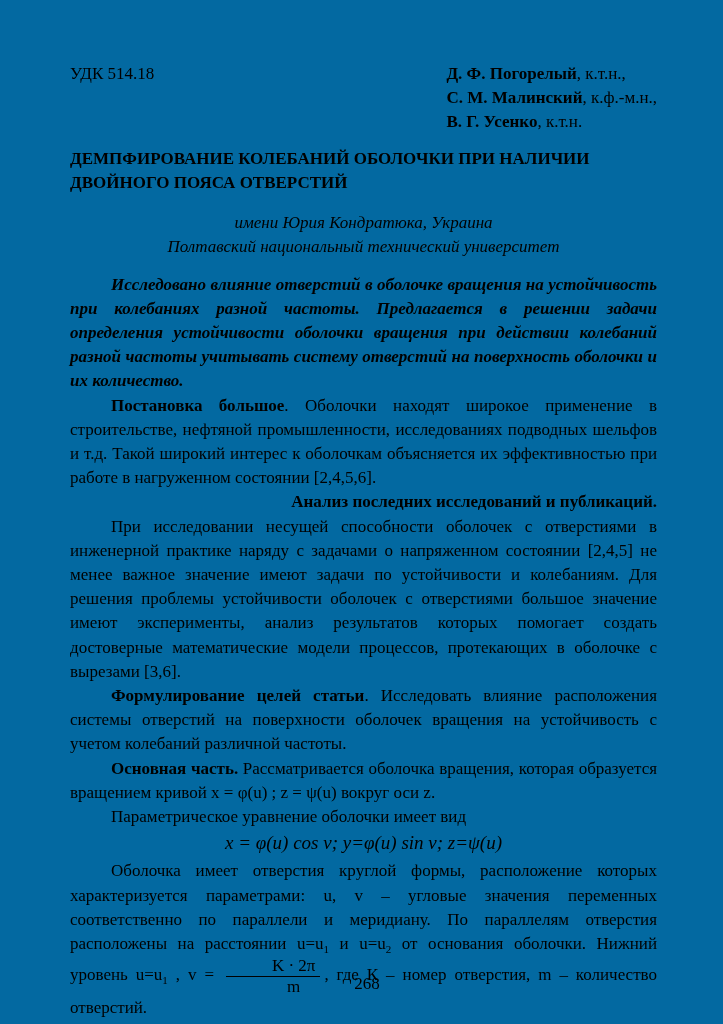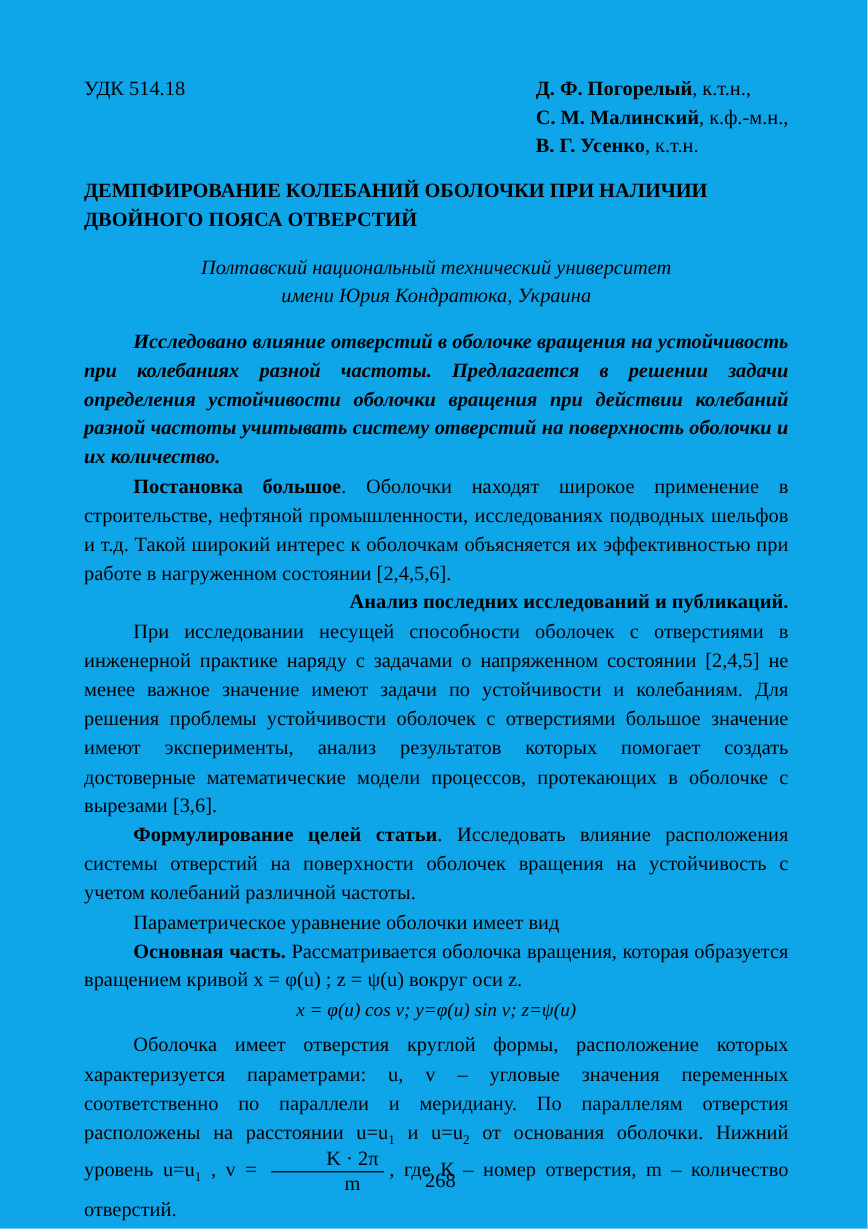--- a/index.html
+++ b/index.html
@@ -1,36 +1,36 @@
 <!DOCTYPE html>
 <html><head>
 <meta charset="utf-8">
 <style>
   html,body{margin:0;padding:0;background:#ffffff;}
   .page{
     width:723px;height:1024px;
-    background:#0ea5e9;color:#000000;
+    background:#0369a1;color:#000000;
     font-family:"Liberation Serif", serif;
     font-size:17px;line-height:24.2px;
     position:relative;box-sizing:border-box;
     padding:62px 66px 0 70px;
     overflow:hidden;
   }
   p{margin:0;text-align:justify;text-indent:41px;}
   p.no-indent{text-indent:0;}
   .header-row{display:flex;justify-content:space-between;align-items:flex-start;margin-bottom:12px;}
   .udc{white-space:nowrap;}
   .authors{text-align:left;}
   .authors .name{font-weight:bold;}
   .title{text-align:left;font-weight:bold;margin:4px 0 16px 0;line-height:24px;}
   .affiliation{text-align:center;font-style:italic;margin-bottom:14px;line-height:24px;}
   .abstract{font-weight:bold;font-style:italic;}
   .lead{font-weight:bold;}
   .section-heading{font-weight:bold;text-align:right;}
-  .eq-display{text-align:center;text-indent:0;font-style:italic;font-size:16px;margin:2px 0 4px 0;}
+  .eq-display{text-align:center;text-indent:0;font-style:italic;font-size:19px;margin:2px 0 4px 0;}
   .math{white-space:nowrap;}
   .bigmath{font-size:19.5px;white-space:nowrap;}
   sub{font-size:11px;line-height:0;}
   .frac{display:inline-block;vertical-align:middle;text-align:center;line-height:1.12;margin:0 4px;}
   .frac .num{display:block;padding:0 5px 1px 5px;border-bottom:1.4px solid #000;}
   .frac .den{display:block;}
   .pagenum{position:absolute;bottom:28px;left:11px;right:0;text-align:center;text-indent:0;}
 </style>
 </head>
 <body>
@@ -45,37 +45,37 @@
       <div><span class="name">В. Г. Усенко</span><span>, к.т.н.</span></div>
     </div>
   </div>
 
   <div class="title">
     <div>ДЕМПФИРОВАНИЕ КОЛЕБАНИЙ ОБОЛОЧКИ ПРИ НАЛИЧИИ</div>
     <div>ДВОЙНОГО ПОЯСА ОТВЕРСТИЙ</div>
   </div>
 
   <div class="affiliation">
+    <div>имени Юрия Кондратюка, Украина</div>
     <div>Полтавский национальный технический университет</div>
-    <div>имени Юрия Кондратюка, Украина</div>
   </div>
 
   <p class="abstract">Исследовано влияние отверстий в оболочке вращения на устойчивость при колебаниях разной частоты. Предлагается в решении задачи определения устойчивости оболочки вращения при действии колебаний разной частоты учитывать систему отверстий на поверхность оболочки и их количество.</p>
 
   <p><span class="lead">Постановка большое</span><span>. Оболочки находят широкое применение в строительстве, нефтяной промышленности, исследованиях подводных шельфов и т.д. Такой широкий интерес к оболочкам объясняется их эффективностью при работе в нагруженном состоянии [2,4,5,6].</span></p>
 
   <p class="section-heading">Анализ последних исследований и публикаций.</p>
 
   <p>При исследовании несущей способности оболочек с отверстиями в инженерной практике наряду с задачами о напряженном состоянии [2,4,5] не менее важное значение имеют задачи по устойчивости и колебаниям. Для решения проблемы устойчивости оболочек с отверстиями большое значение имеют эксперименты, анализ результатов которых помогает создать достоверные математические модели процессов, протекающих в оболочке с вырезами [3,6].</p>
 
   <p><span class="lead">Формулирование целей статьи</span><span>. Исследовать влияние расположения системы отверстий на поверхности оболочек вращения на устойчивость с учетом колебаний различной частоты.</span></p>
 
+  <p><span class="lead">Основная часть.</span><span>  Рассматривается оболочка вращения, которая образуется вращением кривой </span><span class="math">x = φ(u) ;  z = ψ(u)</span><span> вокруг оси z.</span></p>
+
   <p>Параметрическое уравнение оболочки имеет вид</p>
-
-  <p><span class="lead">Основная часть.</span><span>  Рассматривается оболочка вращения, которая образуется вращением кривой </span><span class="math">x = φ(u) ;  z = ψ(u)</span><span> вокруг оси z.</span></p>
 
   <div class="eq-display">x = φ(u) cos v;   y=φ(u) sin v;  z=ψ(u)</div>
 
   <p><span>Оболочка имеет отверстия круглой формы, расположение которых характеризуется параметрами: u, v – угловые значения переменных соответственно по параллели и меридиану. По параллелям отверстия расположены на расстоянии </span><span class="math"><span>u=u</span><sub>1</sub></span><span> и </span><span class="math"><span>u=u</span><sub>2</sub></span><span> от основания оболочки. Нижний уровень </span><span class="math"><span>u=u</span><sub>1</sub></span><span> ,  </span><span class="math"><span>v = </span><span class="frac"><span class="num">K · 2π</span><span class="den">m</span></span></span><span>, где К – номер отверстия, m – количество отверстий.</span></p>
 
   <p class="no-indent"><span>При этом есть ограничение </span><span class="bigmath"><span>2π · φ(u</span><span>) ≥ 6am</span></span><span> , где а – диаметр отверстия.</span></p>
 
   <div class="pagenum">268</div>
 
 </div>

